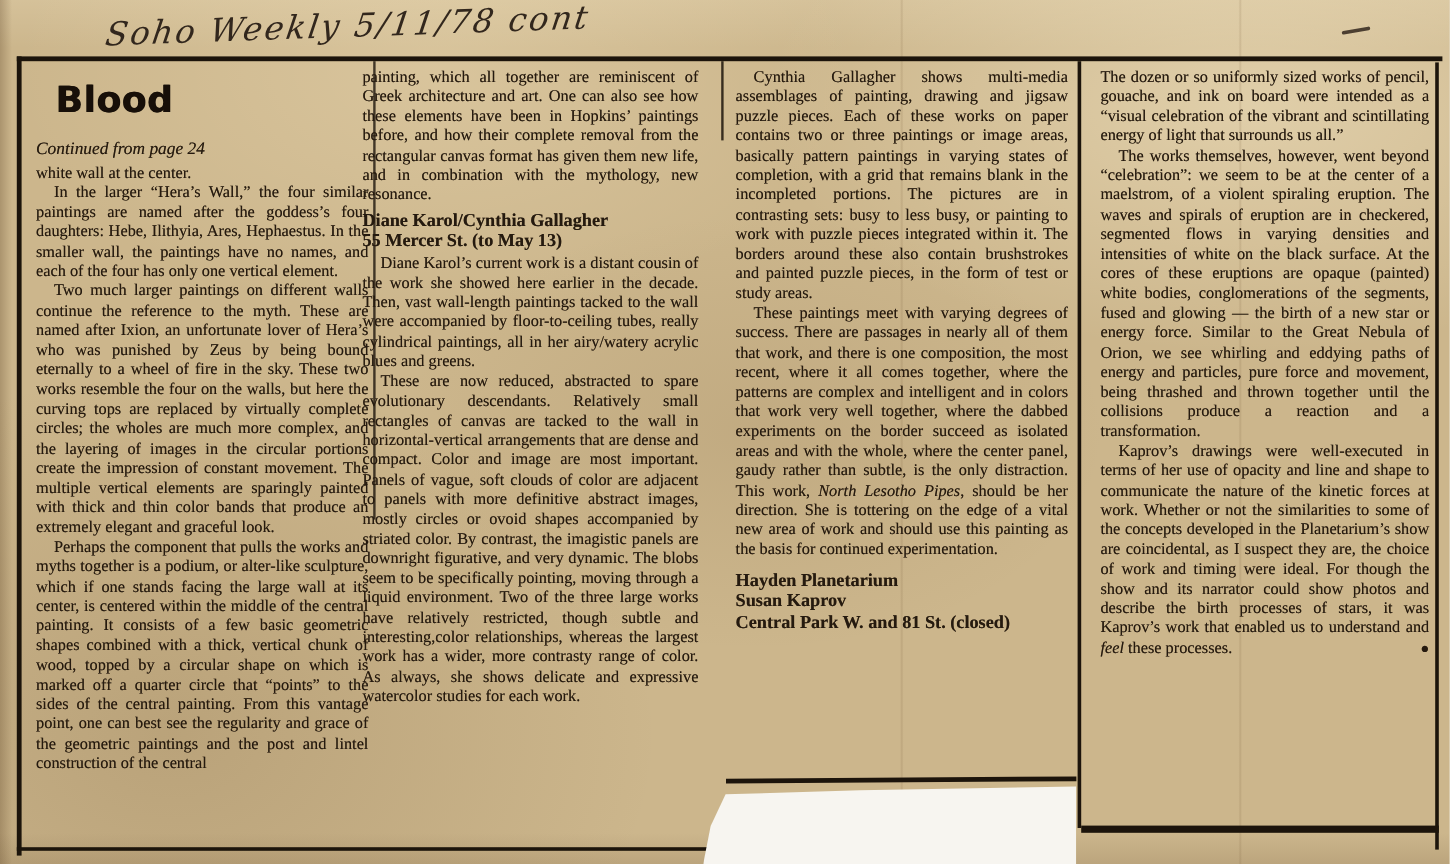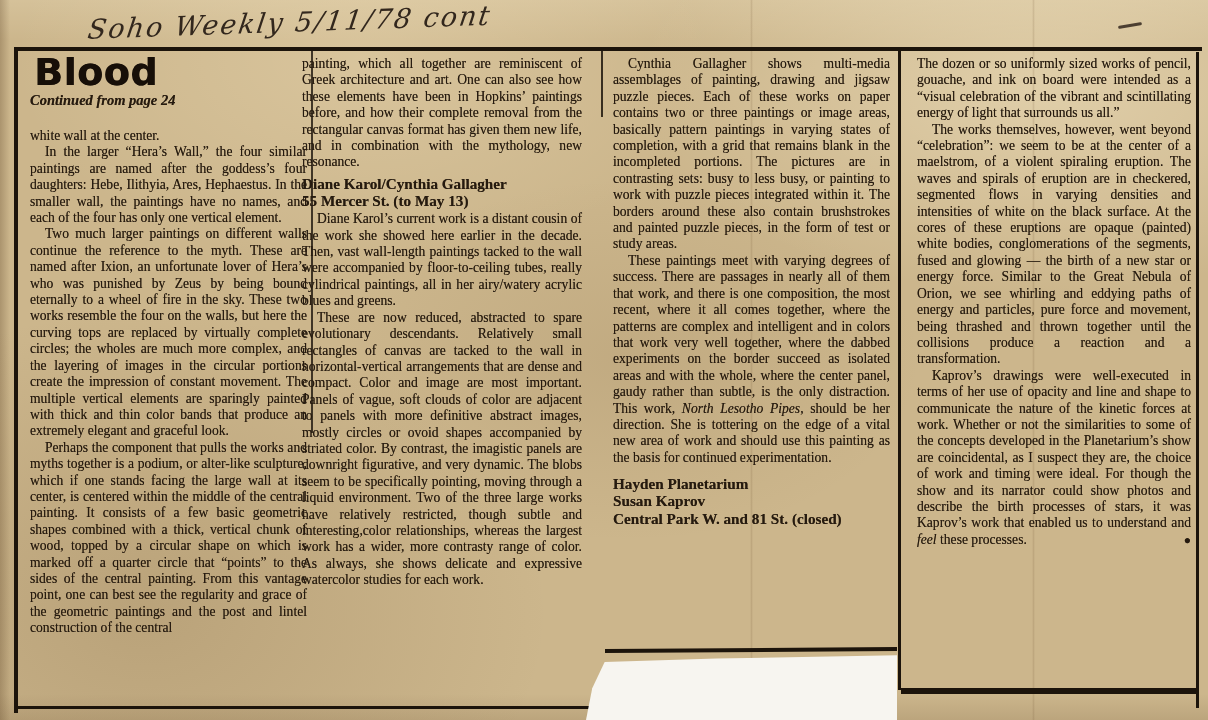--- a/index.html
+++ b/index.html
@@ -64,25 +64,25 @@
   .col p{margin:0;text-indent:15px;}
   .col p.noind{text-indent:0;}
   #col1{left:30px; top:52px; width:277px;}
   #col2{left:302px;top:56px; width:280px;}
   #col3{left:613px;top:56px; width:277px;}
   #col4{left:917px;top:56px; width:274px;}
   #col4 p + p{}
 
   h1.title{
     font-family:"DejaVu Sans","Liberation Sans",sans-serif;
-    font-weight:900;font-size:38px;line-height:32px;
-    letter-spacing:.5px;margin:4px;color:#170f08;
+    font-weight:900;font-size:30px;line-height:32px;
+    letter-spacing:.5px;margin:16px;color:#170f08;
     text-shadow:.6px 0 0 #170f08;
   }
-  .contnote{font-weight:bold;font-style:italic;font-size:14.5px;line-height:16px;margin:2px 0 20px;}
+  .contnote{font-weight:normal;font-style:italic;font-size:14.5px;line-height:16px;margin:2px 0 4px;}
   .venue{font-weight:bold;font-size:15.2px;line-height:17.2px;margin:4px 0 2px;text-indent:0;}
   .venue div{text-indent:0;}
   #col3 .venue{margin-top:9px;}
   .ital{font-style:italic;}
   .endbullet{float:right;font-size:12px;line-height:16px;}
 </style>
 </head>
 <body>
 
 <div id="stage">

